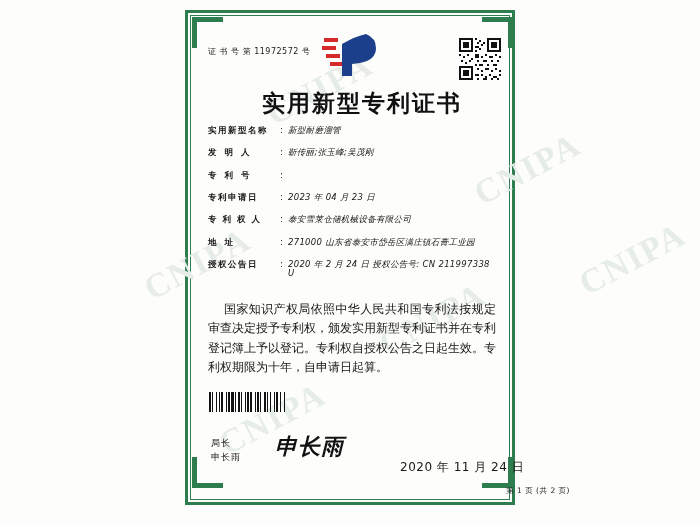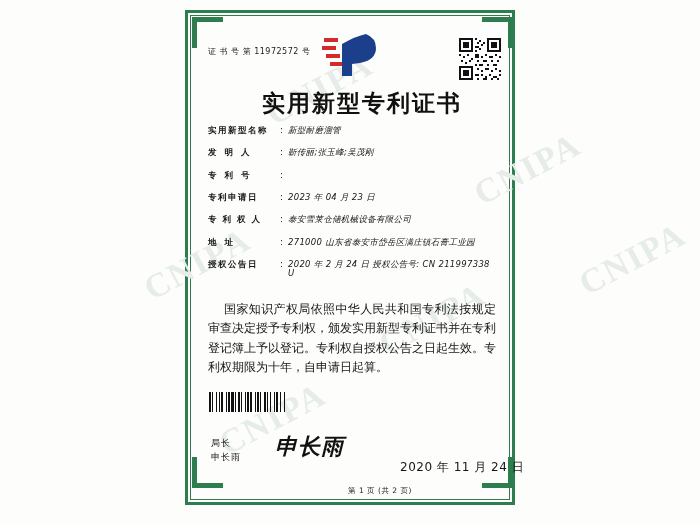--- a/index.html
+++ b/index.html
@@ -195,21 +195,21 @@
     font-size: 12px;
     color: #161616;
     letter-spacing: 0.5px;
   }
 
   .page-count {
     position: absolute;
     left: 190px;
     top: 486px;
     width: 380px;
-    text-align: center;
+    text-align: right;
     font-size: 7.5px;
     color: #222;
     letter-spacing: 0.5px;
   }
   .footer-note {
     position: absolute;
     left: 0;
     top: 509px;
     width: 700px;
     text-align: center;

